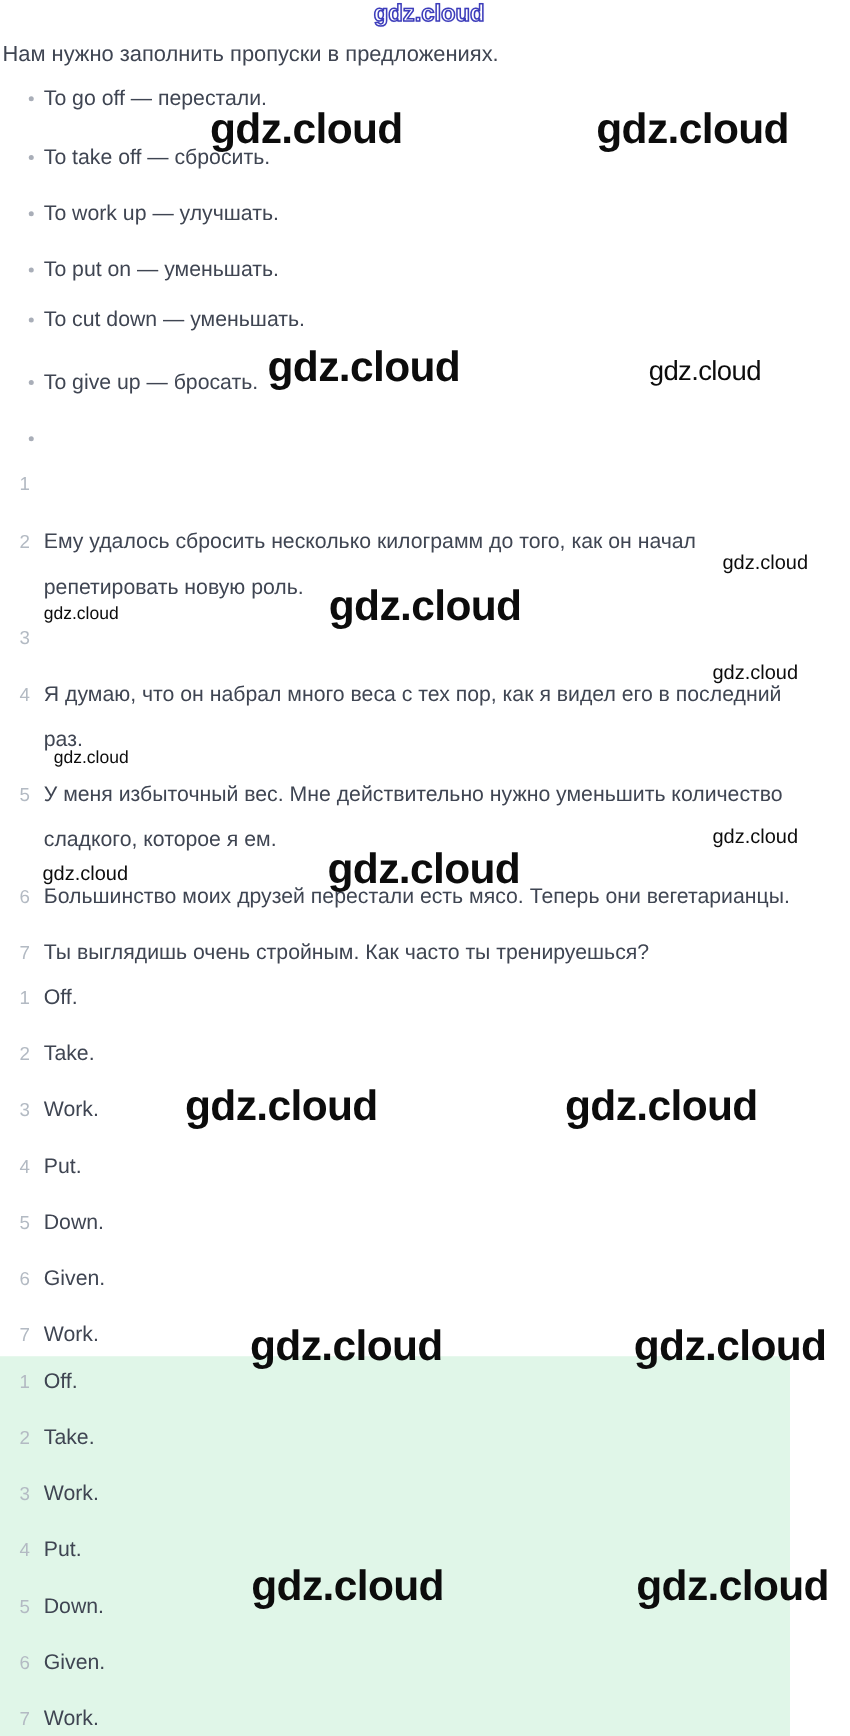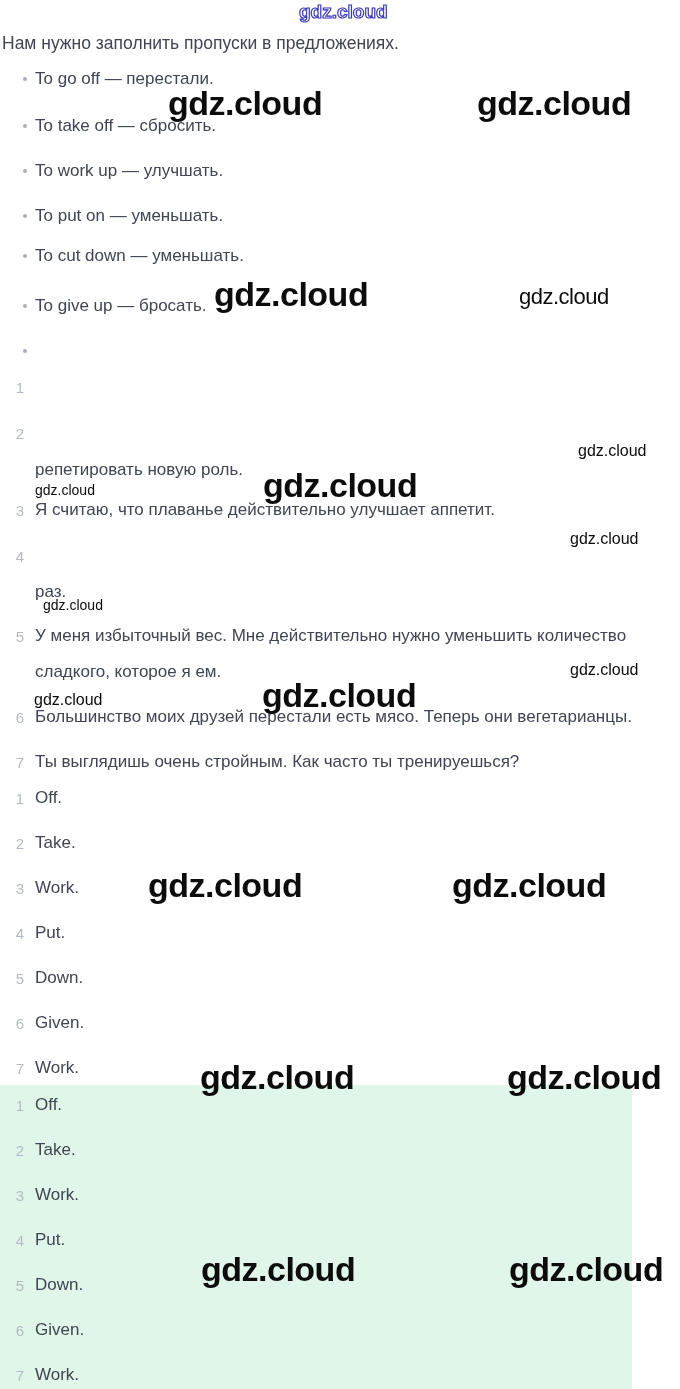--- a/index.html
+++ b/index.html
@@ -63,30 +63,31 @@
 </div>
 <div class="line" style="top:341px">
   <span class="dot"></span>
 </div>
 
 <div class="line" style="top:377px">
   <span class="num">1</span>
 </div>
 <div class="line" style="top:423px">
   <span class="num">2</span>
+  <span class="txt">Ему удалось сбросить несколько килограмм до того, как он начал</span>
 </div>
 <div class="line" style="top:460px">
   <span class="txt">репетировать новую роль.</span>
 </div>
 <div class="line" style="top:500px">
   <span class="num">3</span>
-  <span class="txt">Я считаю, что плаванье действительно улучшает аппетит.</span>
 </div>
 <div class="line" style="top:546px">
   <span class="num">4</span>
+  <span class="txt">Я думаю, что он набрал много веса с тех пор, как я видел его в последний</span>
 </div>
 <div class="line" style="top:582px">
   <span class="txt">раз.</span>
 </div>
 <div class="line" style="top:626px">
   <span class="num">5</span>
   <span class="txt">У меня избыточный вес. Мне действительно нужно уменьшить количество</span>
 </div>
 <div class="line" style="top:662px">
   <span class="txt">сладкого, которое я ем.</span>

